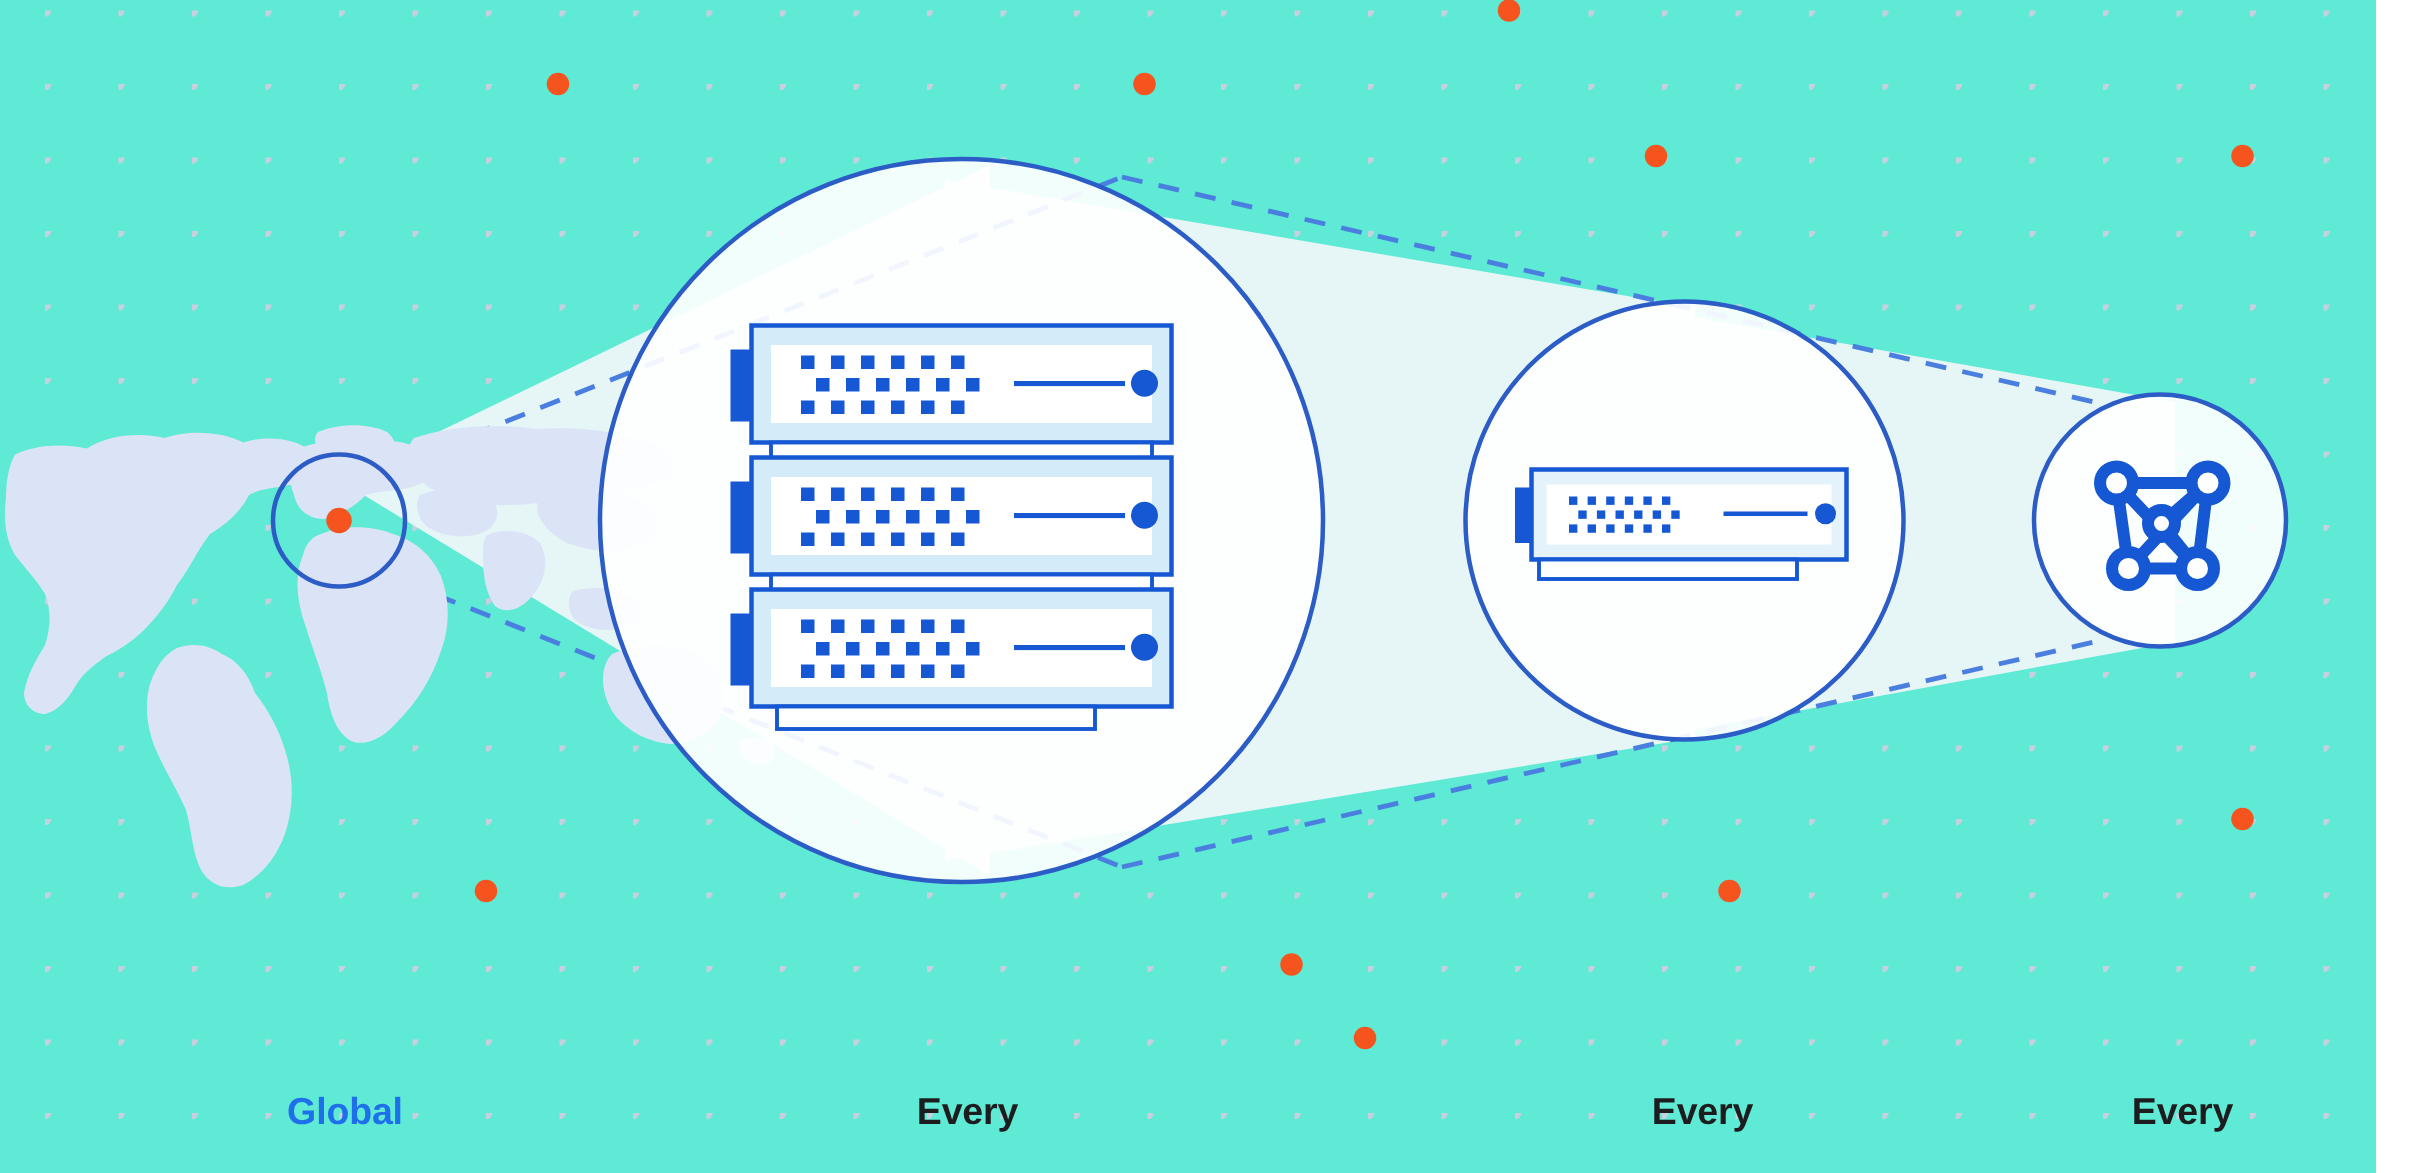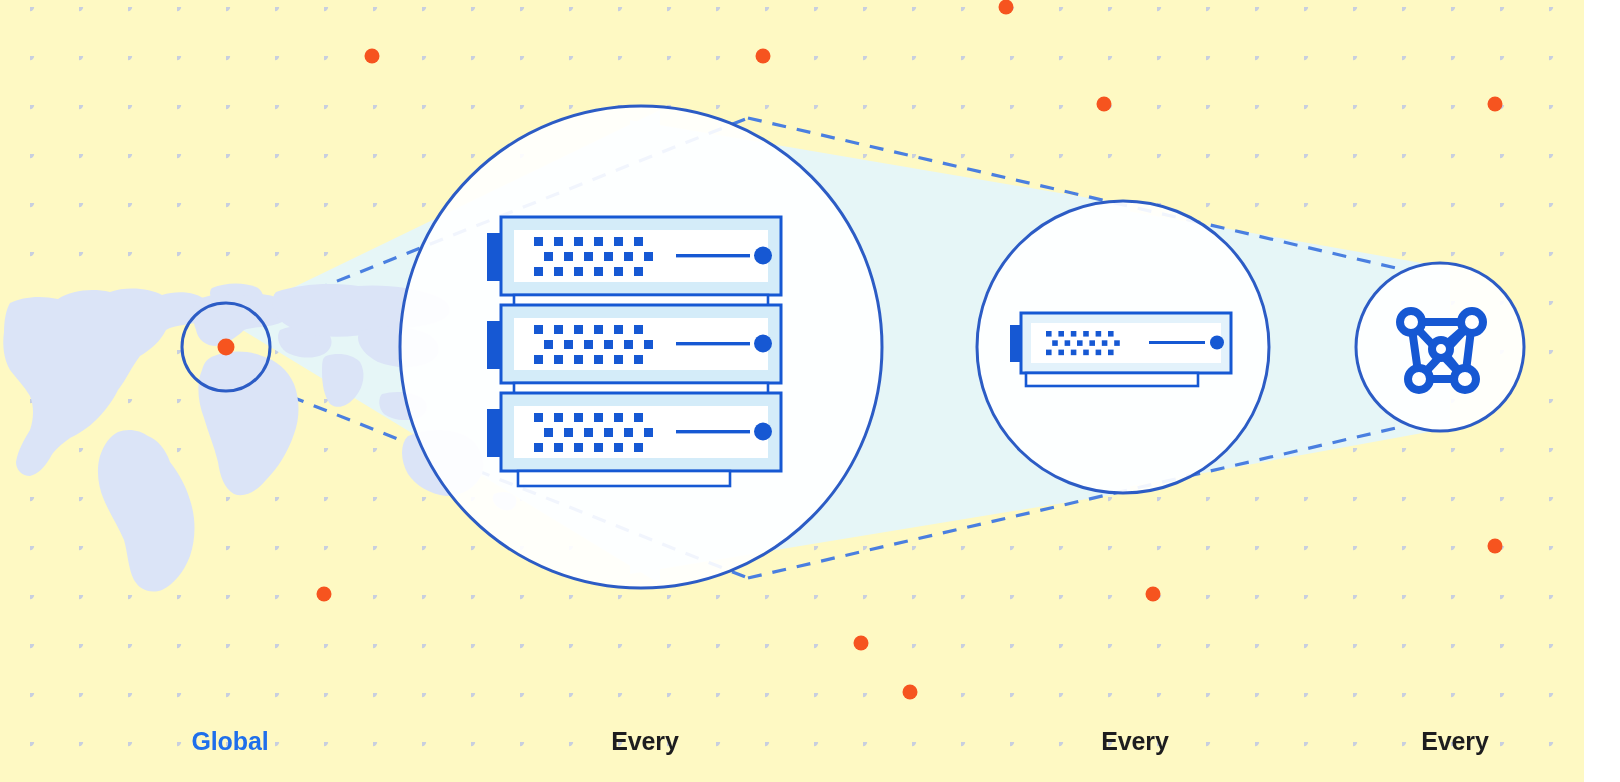--- a/index.html
+++ b/index.html
@@ -4,21 +4,21 @@
 <style>
   html,body{margin:0;padding:0;background:#ffffff;}
   body{
     font-family:"Liberation Sans", sans-serif;
     -webkit-font-smoothing:antialiased;
   }
   #stage{
     position:relative;
     width:1584px;
     height:782px;
-    background:#fef9c3;
+    background:#5eead4;
     overflow:hidden;
   }
   #scene{
     position:absolute;
     inset:0;
     width:1620px;
     height:782px;
     display:block;
   }
   .label{

